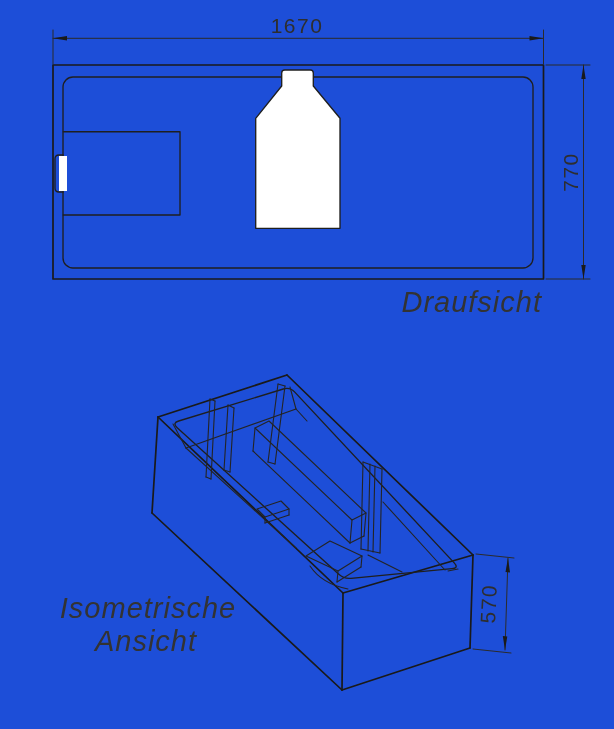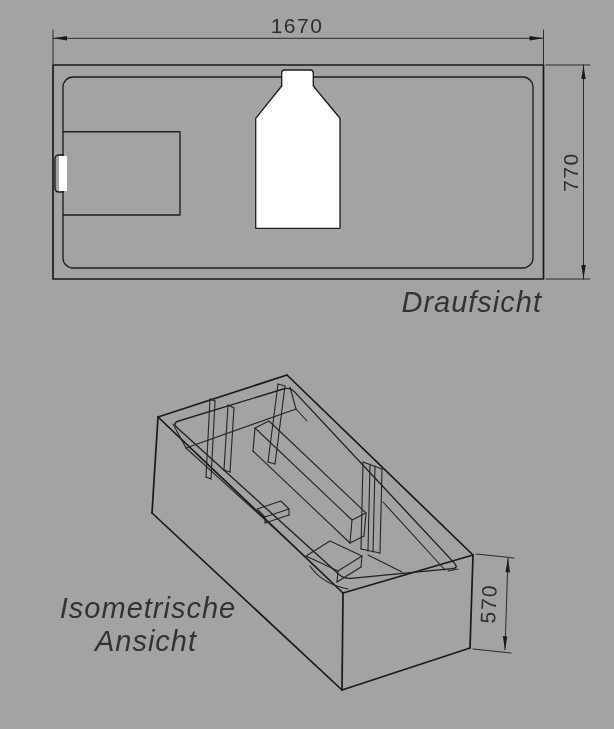--- a/index.html
+++ b/index.html
@@ -1,16 +1,16 @@
 <!DOCTYPE html>
 <html><head>
 <meta charset="utf-8">
 <style>
   html,body{margin:0;padding:0;background:#ffffff;}
-  .page{width:614px;height:729px;position:relative;background:#a3a3a3;overflow:hidden;}
+  .page{width:614px;height:729px;position:relative;background:#1d4ed8;overflow:hidden;}
   svg{display:block;}
   .edge   {stroke:#1a1a1a;stroke-width:1.7;fill:none;stroke-linecap:round;stroke-linejoin:round;}
   .medium {stroke:#1f1f1f;stroke-width:1.35;fill:none;stroke-linecap:round;stroke-linejoin:round;}
   .thin   {stroke:#242424;stroke-width:1.1;fill:none;stroke-linecap:round;stroke-linejoin:round;}
   .dimline{stroke:#2b2b2b;stroke-width:1;fill:none;stroke-linecap:round;}
   .arrow  {fill:#1a1a1a;stroke:none;}
   .whitefill{fill:#ffffff;}
   text{font-family:"Liberation Sans","DejaVu Sans",sans-serif;fill:#2e2e2e;}
   .dimtext{font-size:21px;letter-spacing:1.5px;}
   .viewlabel{font-size:29px;font-style:italic;letter-spacing:1px;fill:#333333;}

